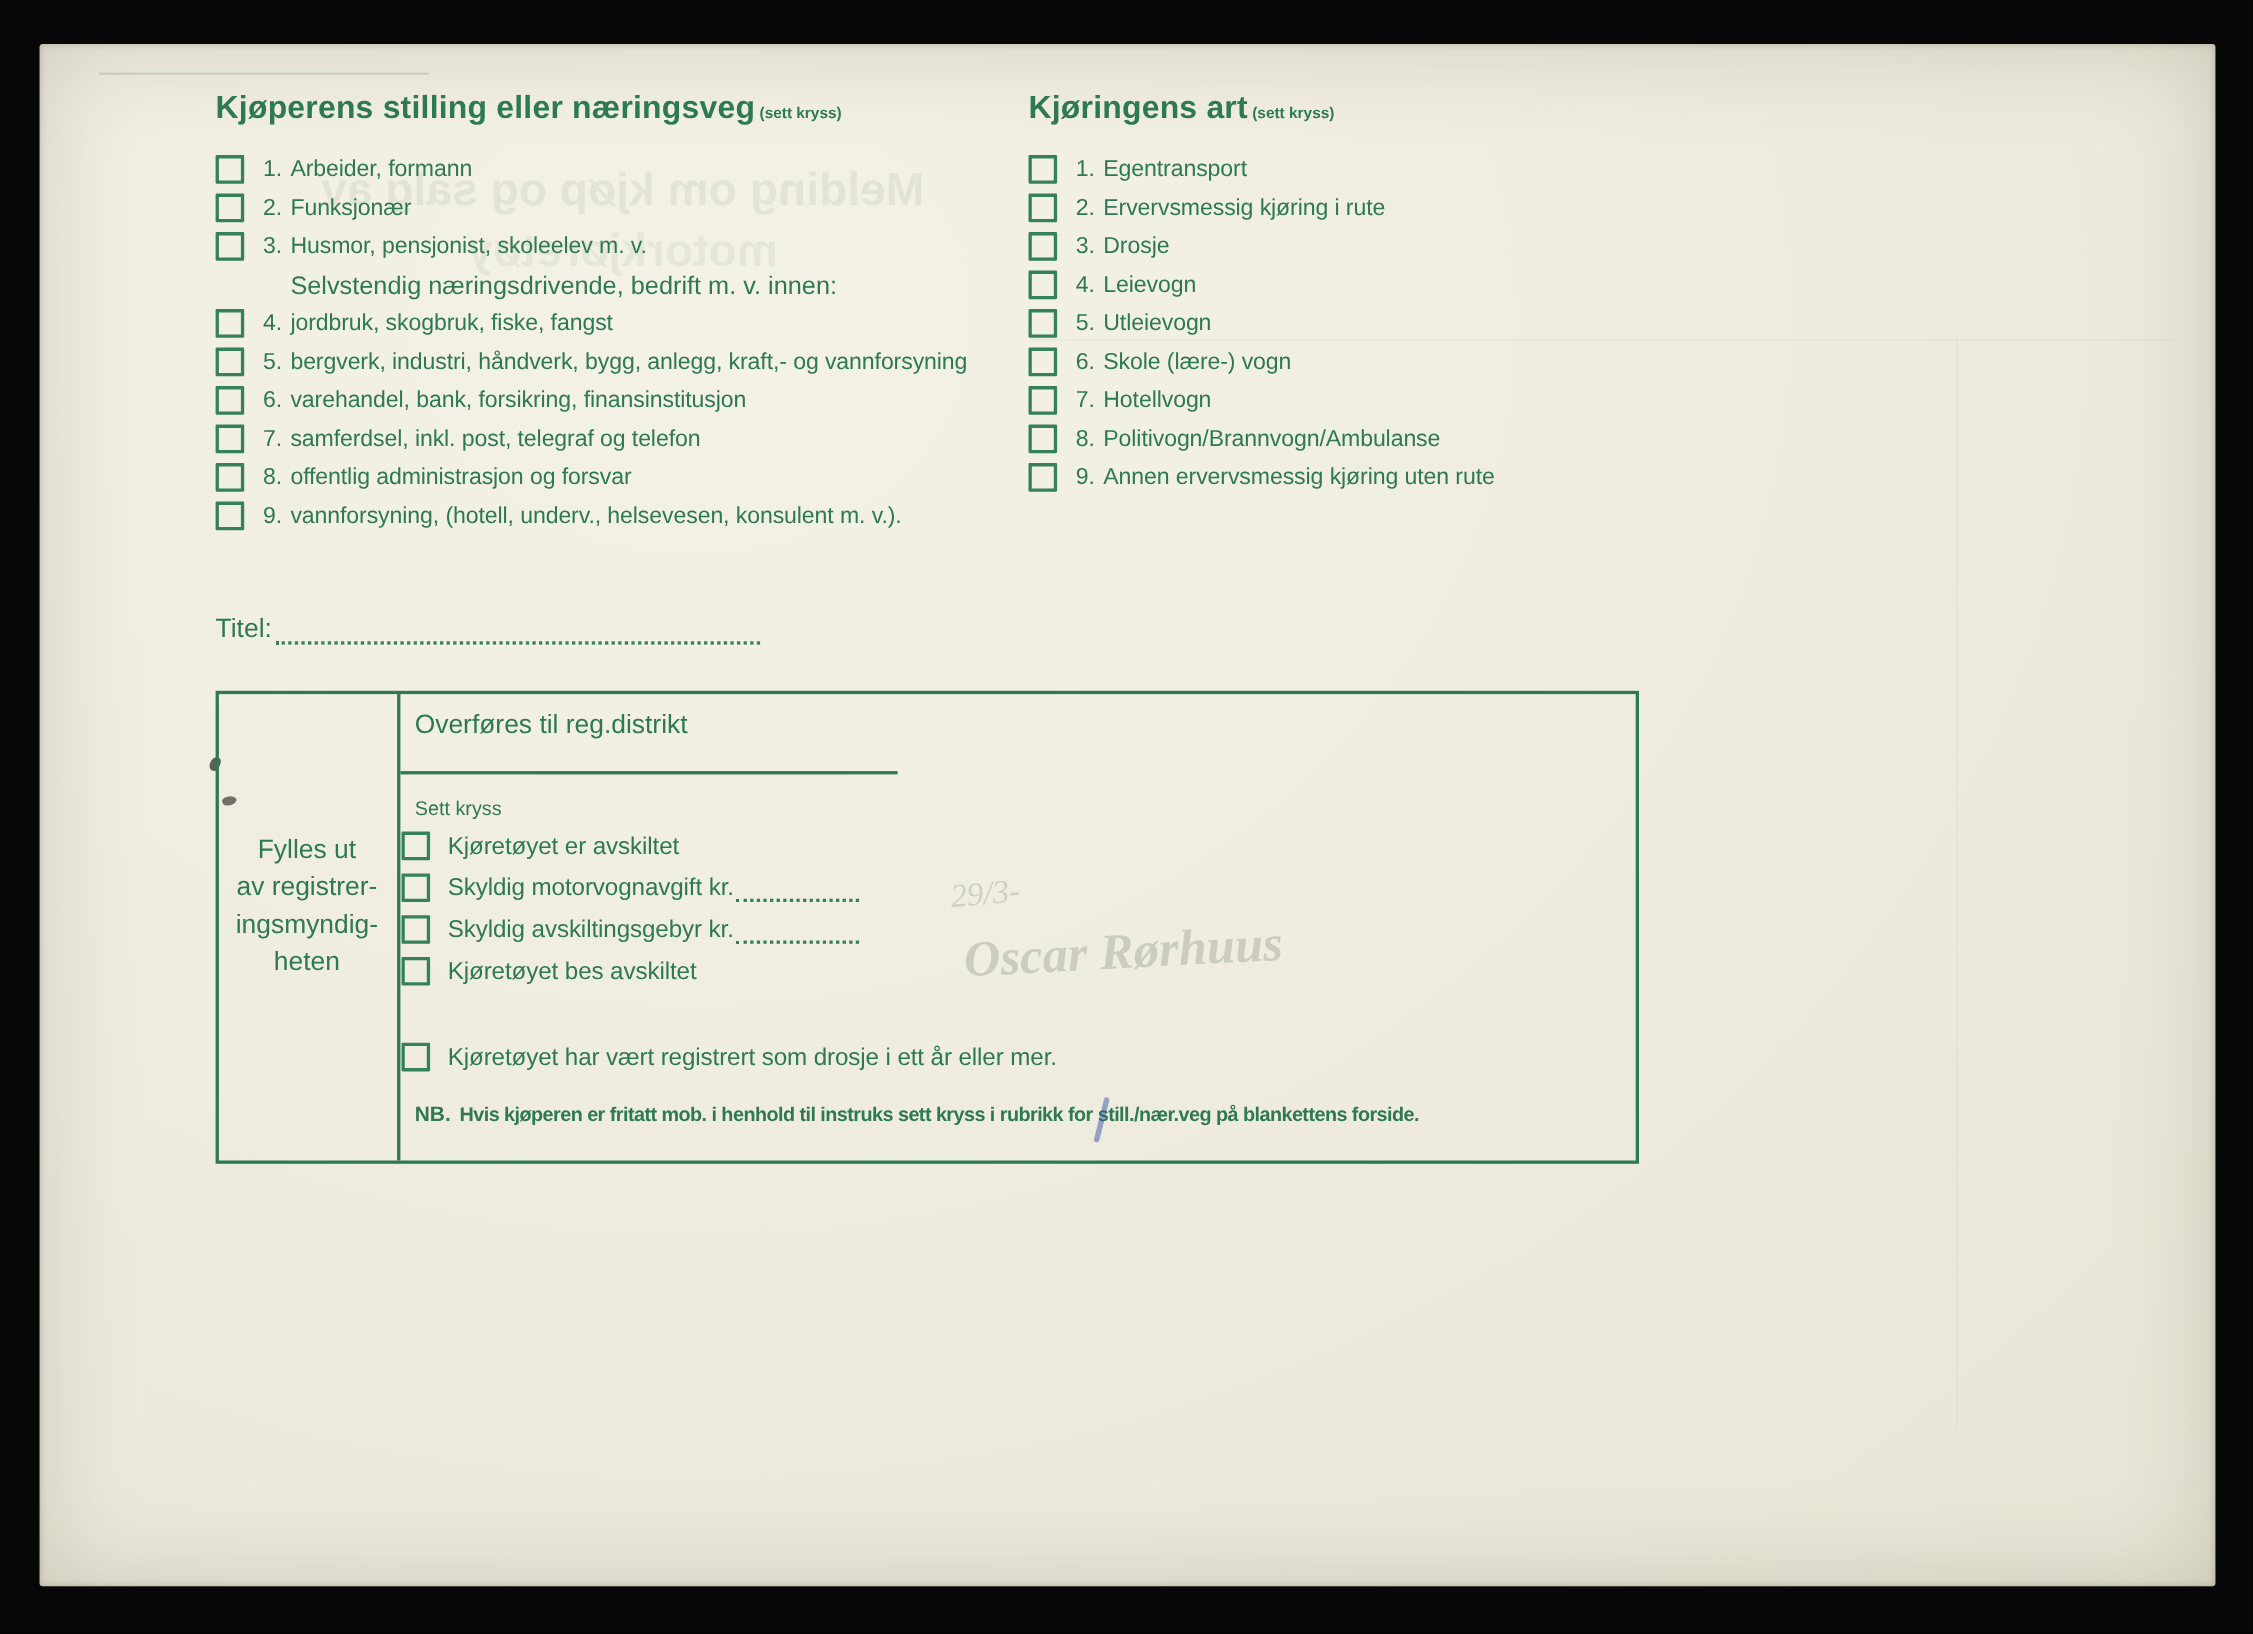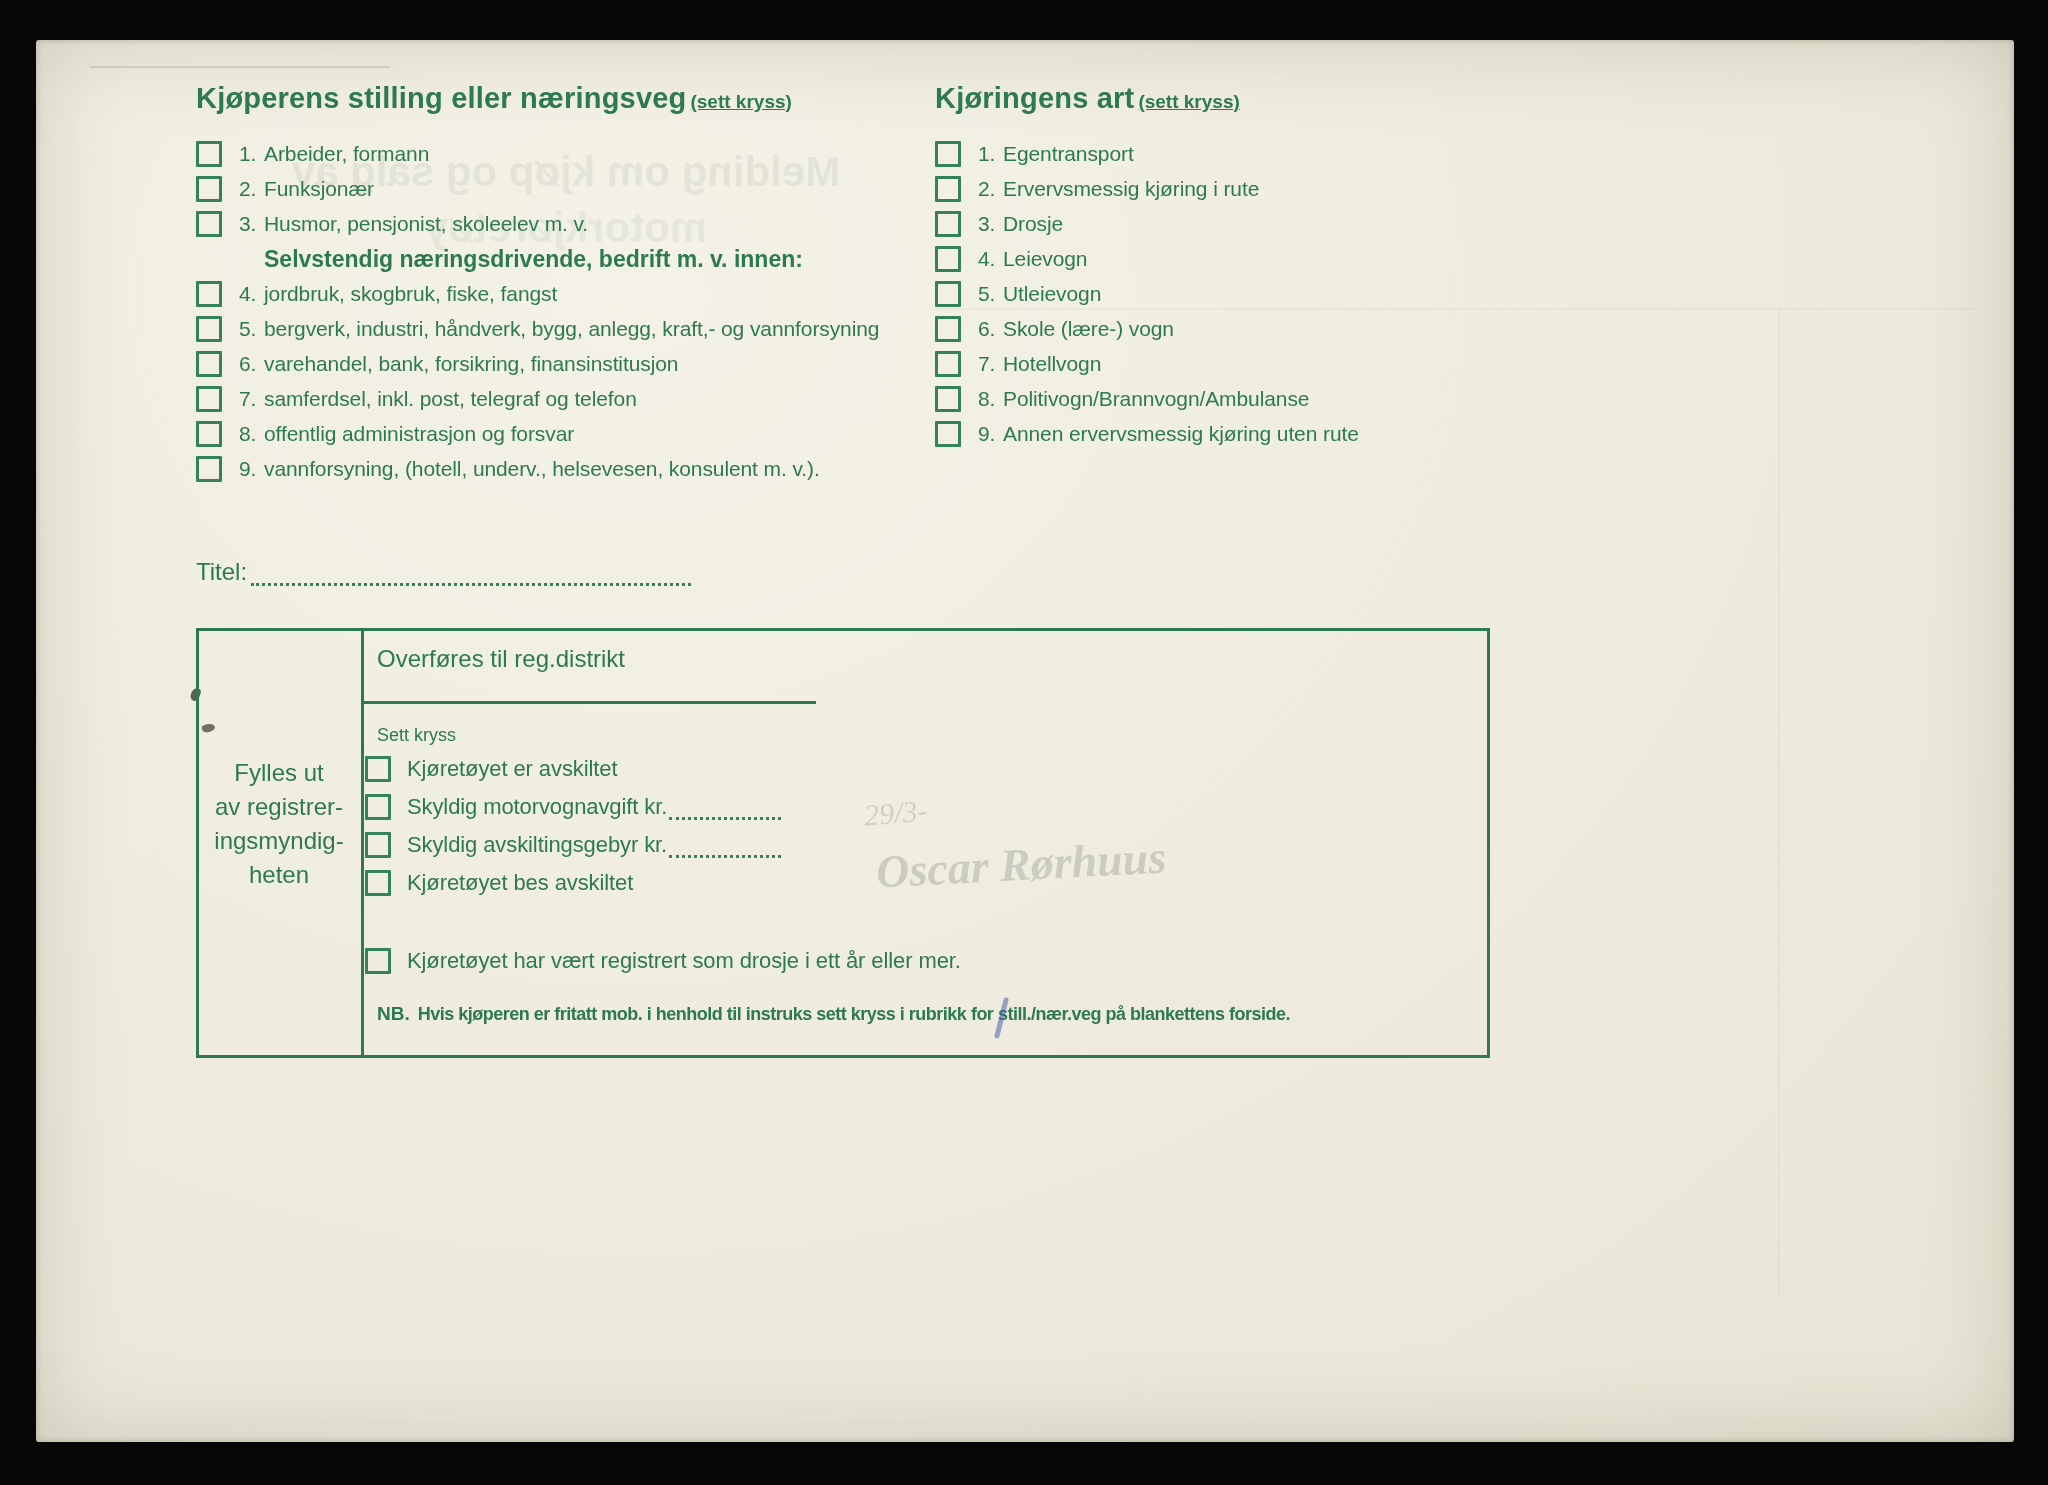--- a/index.html
+++ b/index.html
@@ -22,28 +22,28 @@
   .gl1{left:54px;top:26px;width:300px;height:2px;opacity:.28;}
   .gl2{left:900px;top:268px;width:1040px;height:2px;opacity:.07;}
   .gl3{left:1742px;top:268px;width:2px;height:990px;opacity:.07;}
   .speck{position:absolute;background:#3a3a33;}
   .s1{left:155px;top:648px;width:9px;height:13px;opacity:.8;border-radius:60% 40% 50% 50%;transform:rotate(20deg);}
   .s2{left:166px;top:684px;width:13px;height:8px;opacity:.7;border-radius:40% 60% 50% 50%;transform:rotate(-15deg);}
 
   
   .sec-header{position:absolute;display:flex;align-items:baseline;gap:4px;color:var(--ink);}
   .h-title{font-size:29px;font-weight:700;letter-spacing:.2px;}
-  .h-hint{font-size:19px;font-weight:700;text-decoration:underline;}
+  .h-hint{font-size:14px;font-weight:700;}
 
   
   .item{position:absolute;display:flex;align-items:center;height:28px;color:var(--ink);}
   .cb{flex:0 0 auto;width:26px;height:26px;border:3px solid var(--ink2);border-radius:1px;box-sizing:border-box;background:transparent;}
   .num{margin-left:17px;width:25px;font-size:21px;letter-spacing:-.1px;}
   .lbl{font-size:21px;letter-spacing:-.1px;white-space:nowrap;}
-  .subhead{position:absolute;color:var(--ink);font-size:23px;font-weight:700;white-space:nowrap;}
+  .subhead{position:absolute;color:var(--ink);font-size:23px;font-weight:400;white-space:nowrap;}
 
   
   .titel{position:absolute;left:160px;top:518px;display:flex;align-items:center;color:var(--ink);}
   .titel-lbl{font-size:24px;}
   .dotline{display:inline-block;width:440px;margin-left:4px;border-bottom:3px dotted var(--ink2);height:24px;}
 
   
   .abox{position:absolute;left:160px;top:588px;width:1294px;height:430px;border:3px solid var(--ink);
         box-sizing:border-box;color:var(--ink);}
   .divider{position:absolute;left:162px;top:0;bottom:0;width:0;border-left:3px solid var(--ink);}

